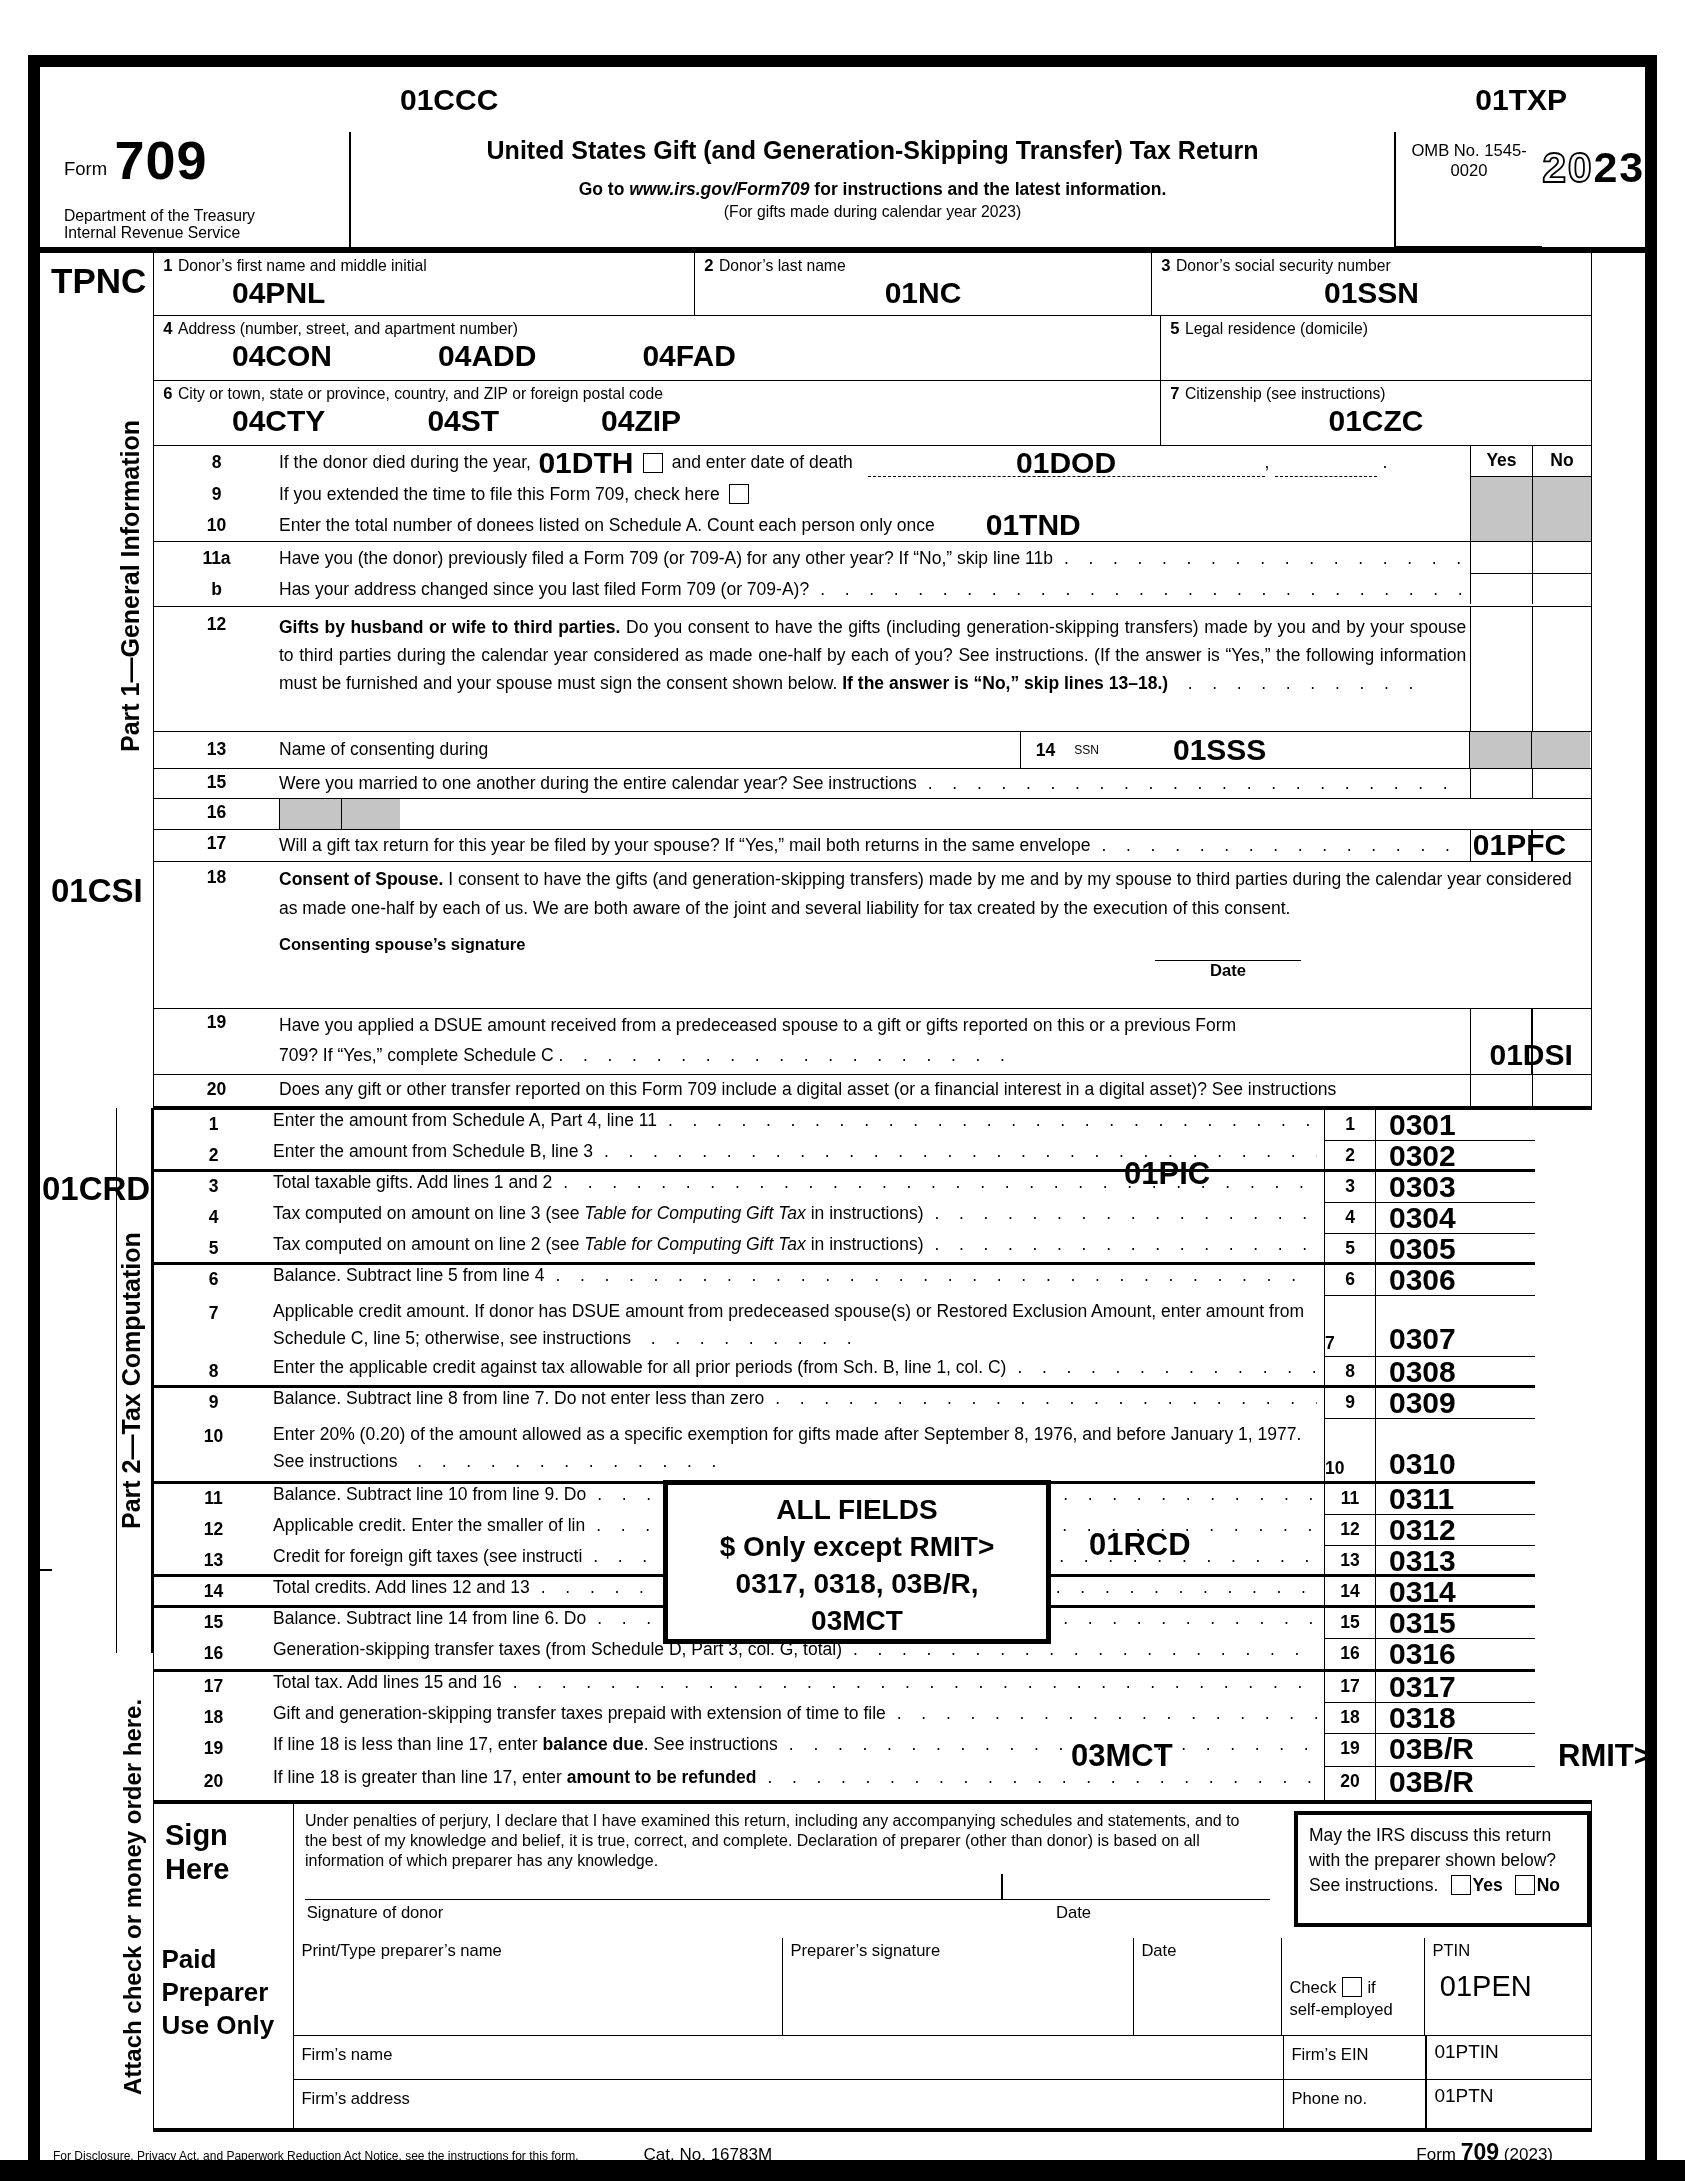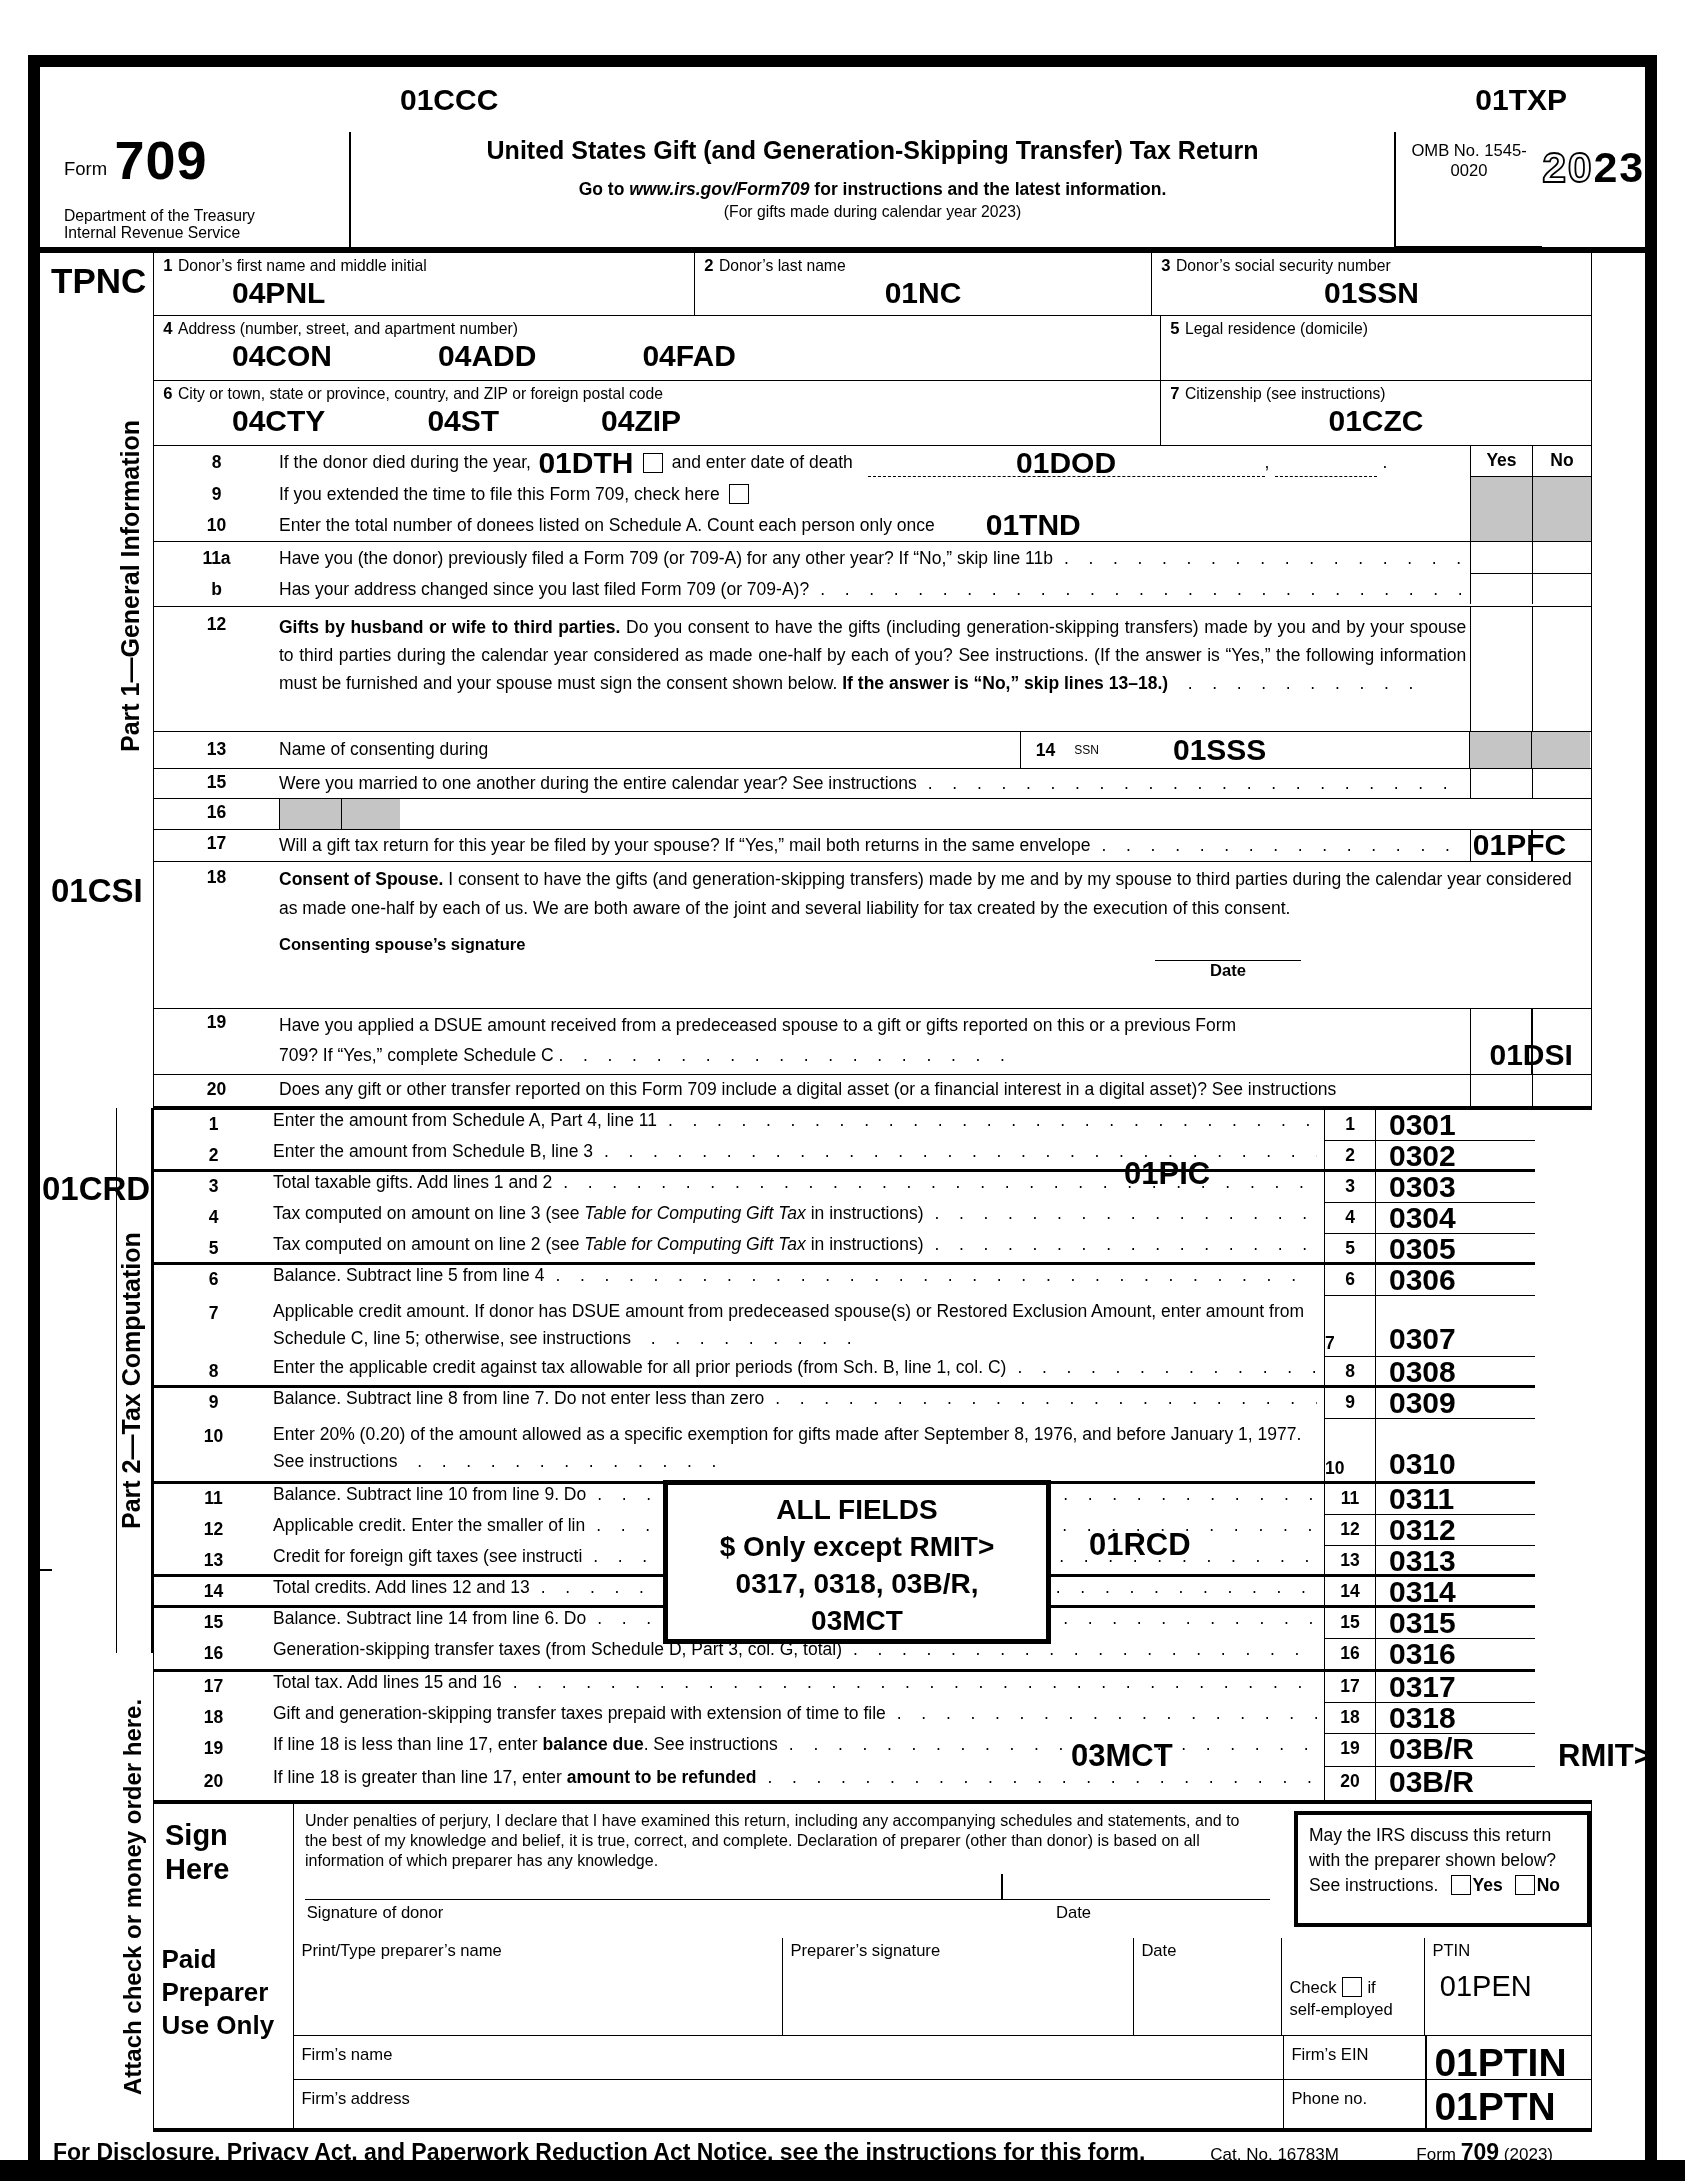--- a/index.html
+++ b/index.html
@@ -91,24 +91,24 @@
   .ppcol{width:140px;border-right:1.8px solid #000;font-weight:bold;font-size:26px;line-height:33px;padding:5.5px 0 0 7.4px}
   .pbody{flex:1}
   .prow{display:flex;border-bottom:1.8px solid #000}
   .prow:last-child{border-bottom:none}
   .pc{border-right:1.8px solid #000;padding:3.7px 0 0 7.4px;font-size:16.6px;flex-shrink:0;min-width:0}
   .pc:last-child{border-right:none}
   .pr1{height:98px}.pr2{height:44px}.pr3{height:48px}
   .chk{display:flex;flex-wrap:wrap;align-content:flex-start;padding-top:39px;font-size:16.6px;line-height:22px}
   .chk .cb{margin:0 5.5px}
   .ptv{font-size:29px;font-weight:normal;margin-top:9.2px;padding-left:7.4px;white-space:nowrap}
-  .fv{font-size:39px;font-weight:bold;padding-top:5.5px;white-space:nowrap}
+  .fv{font-size:19px;font-weight:normal;padding-top:5.5px;white-space:nowrap}
   
   .footer{display:flex;align-items:baseline;padding:7.4px 0 0 13px;height:26px}
-  .fl{font-weight:bold;font-size:23px}
+  .fl{font-weight:normal;font-size:12px}
   .fc{margin-left:65px;font-size:17px}
   .fr{margin-left:auto;margin-right:92px;font-size:17px}
   .fr b{font-size:23px}
   
   .ovl{position:absolute;z-index:10;font-weight:bold;white-space:nowrap}
   .rot{position:absolute;writing-mode:vertical-rl;transform:rotate(180deg);font-weight:bold;text-align:center;z-index:5}
   .afbox{position:absolute;left:663px;top:1480px;width:388px;height:164px;border:5.5px solid #000;background:#fff;z-index:12;
          text-align:center;font-weight:bold;font-size:28px;line-height:37px;padding-top:5.5px}
   .irsbox{position:absolute;left:1294px;top:1811px;width:297px;height:116px;border:4.6px solid #000;background:#fff;z-index:12;
           font-size:17.5px;line-height:25px;padding:8.3px 9.2px 0 11px}

